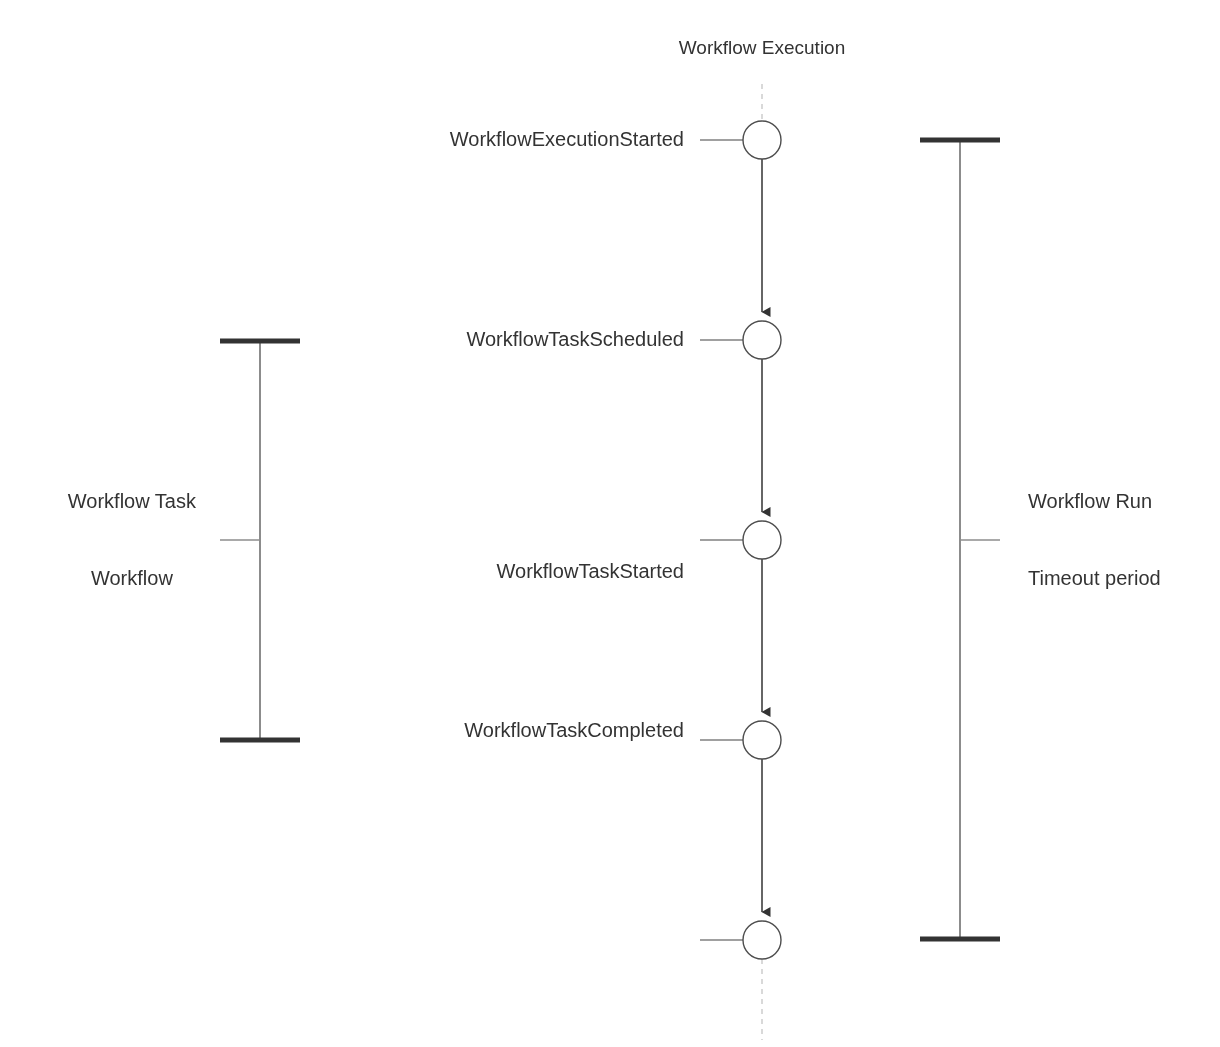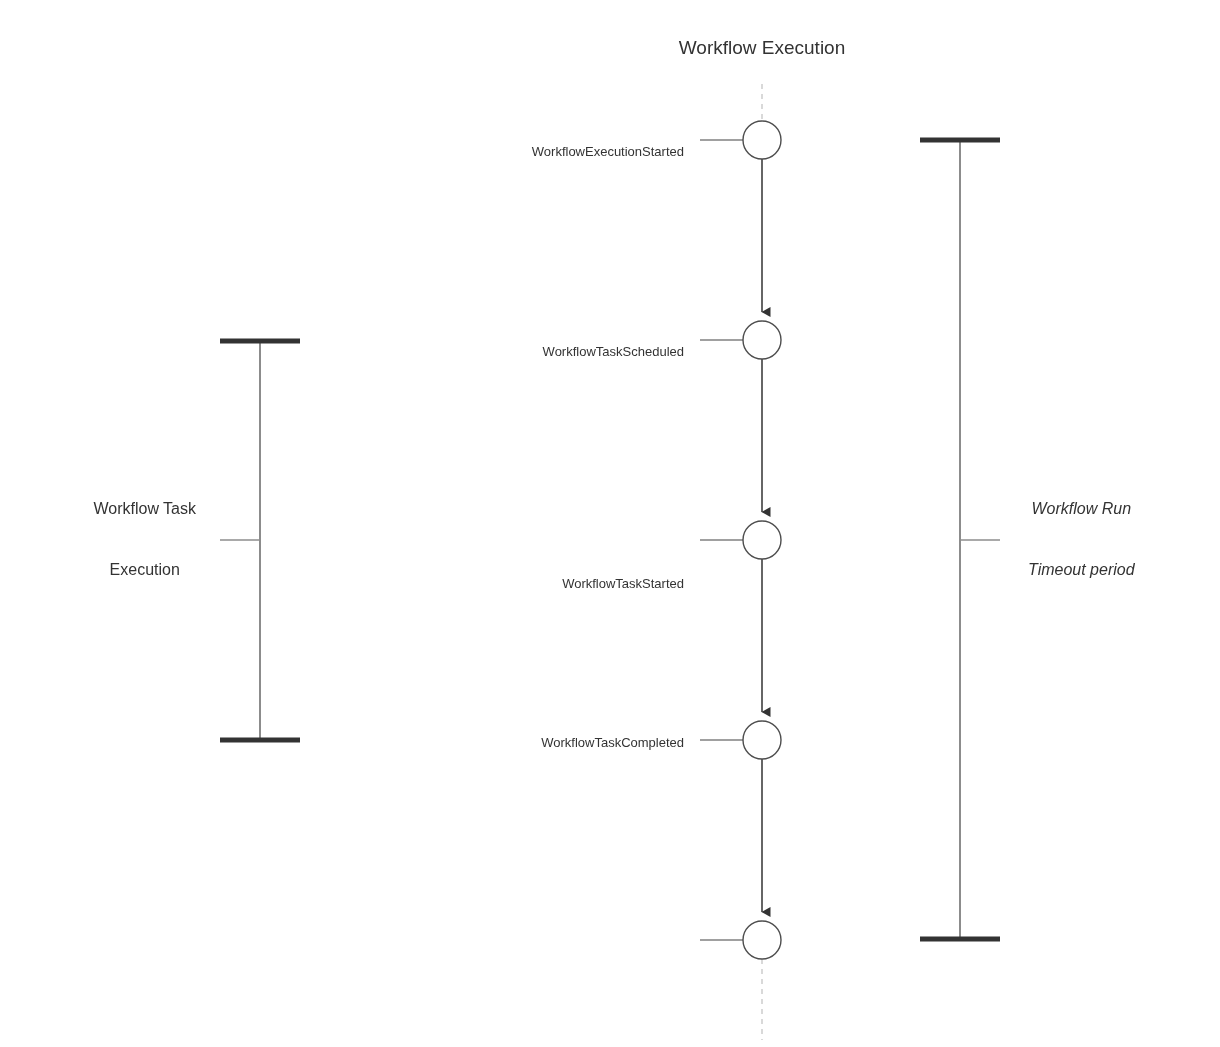--- a/index.html
+++ b/index.html
@@ -32,27 +32,26 @@
     color: #333333;
     font-family: "Liberation Sans", sans-serif;
     line-height: 1.28;
   }
   .title-text {
     font-size: 19px;
     text-align: center;
     transform: translate(-50%, -50%);
   }
   .node-label {
-    font-size: 13px;
+    font-size: 20px;
     text-align: right;
     transform: translate(-100%, -50%);
-    margin-top: 12px;
   }
   .bracket-label {
-    font-size: 16px;
+    font-size: 20px;
     text-align: center;
     transform: translate(-50%, -50%);
   }
   .bracket-label.left-side {
     transform: translate(-100%, -50%);
   }
   .bracket-label.right-side {
     transform: translate(0, -50%);
   }
 </style>
@@ -110,21 +109,21 @@
 
   <div class="txt node-label" style="left:684px; top:340px;">WorkflowTaskScheduled</div>
 
   <div class="txt node-label" style="left:684px; top:572px;">WorkflowTaskStarted</div>
 
   <div class="txt node-label" style="left:684px; top:731px;">WorkflowTaskCompleted</div>
 
 
   <div class="txt bracket-label left-side" style="left:196px; top:540px; text-align:center;">
     <div>Workflow Task</div>
-    <div>Execution</div>
+    <div>Workflow</div>
   </div>
 
-  <div class="txt bracket-label right-side" style="left:1028px; top:540px; text-align:center;font-style:italic;">
+  <div class="txt bracket-label right-side" style="left:1028px; top:540px; text-align:left;">
     <div>Workflow Run</div>
     <div>Timeout period</div>
   </div>
 
 </div>
 
 </body></html>

